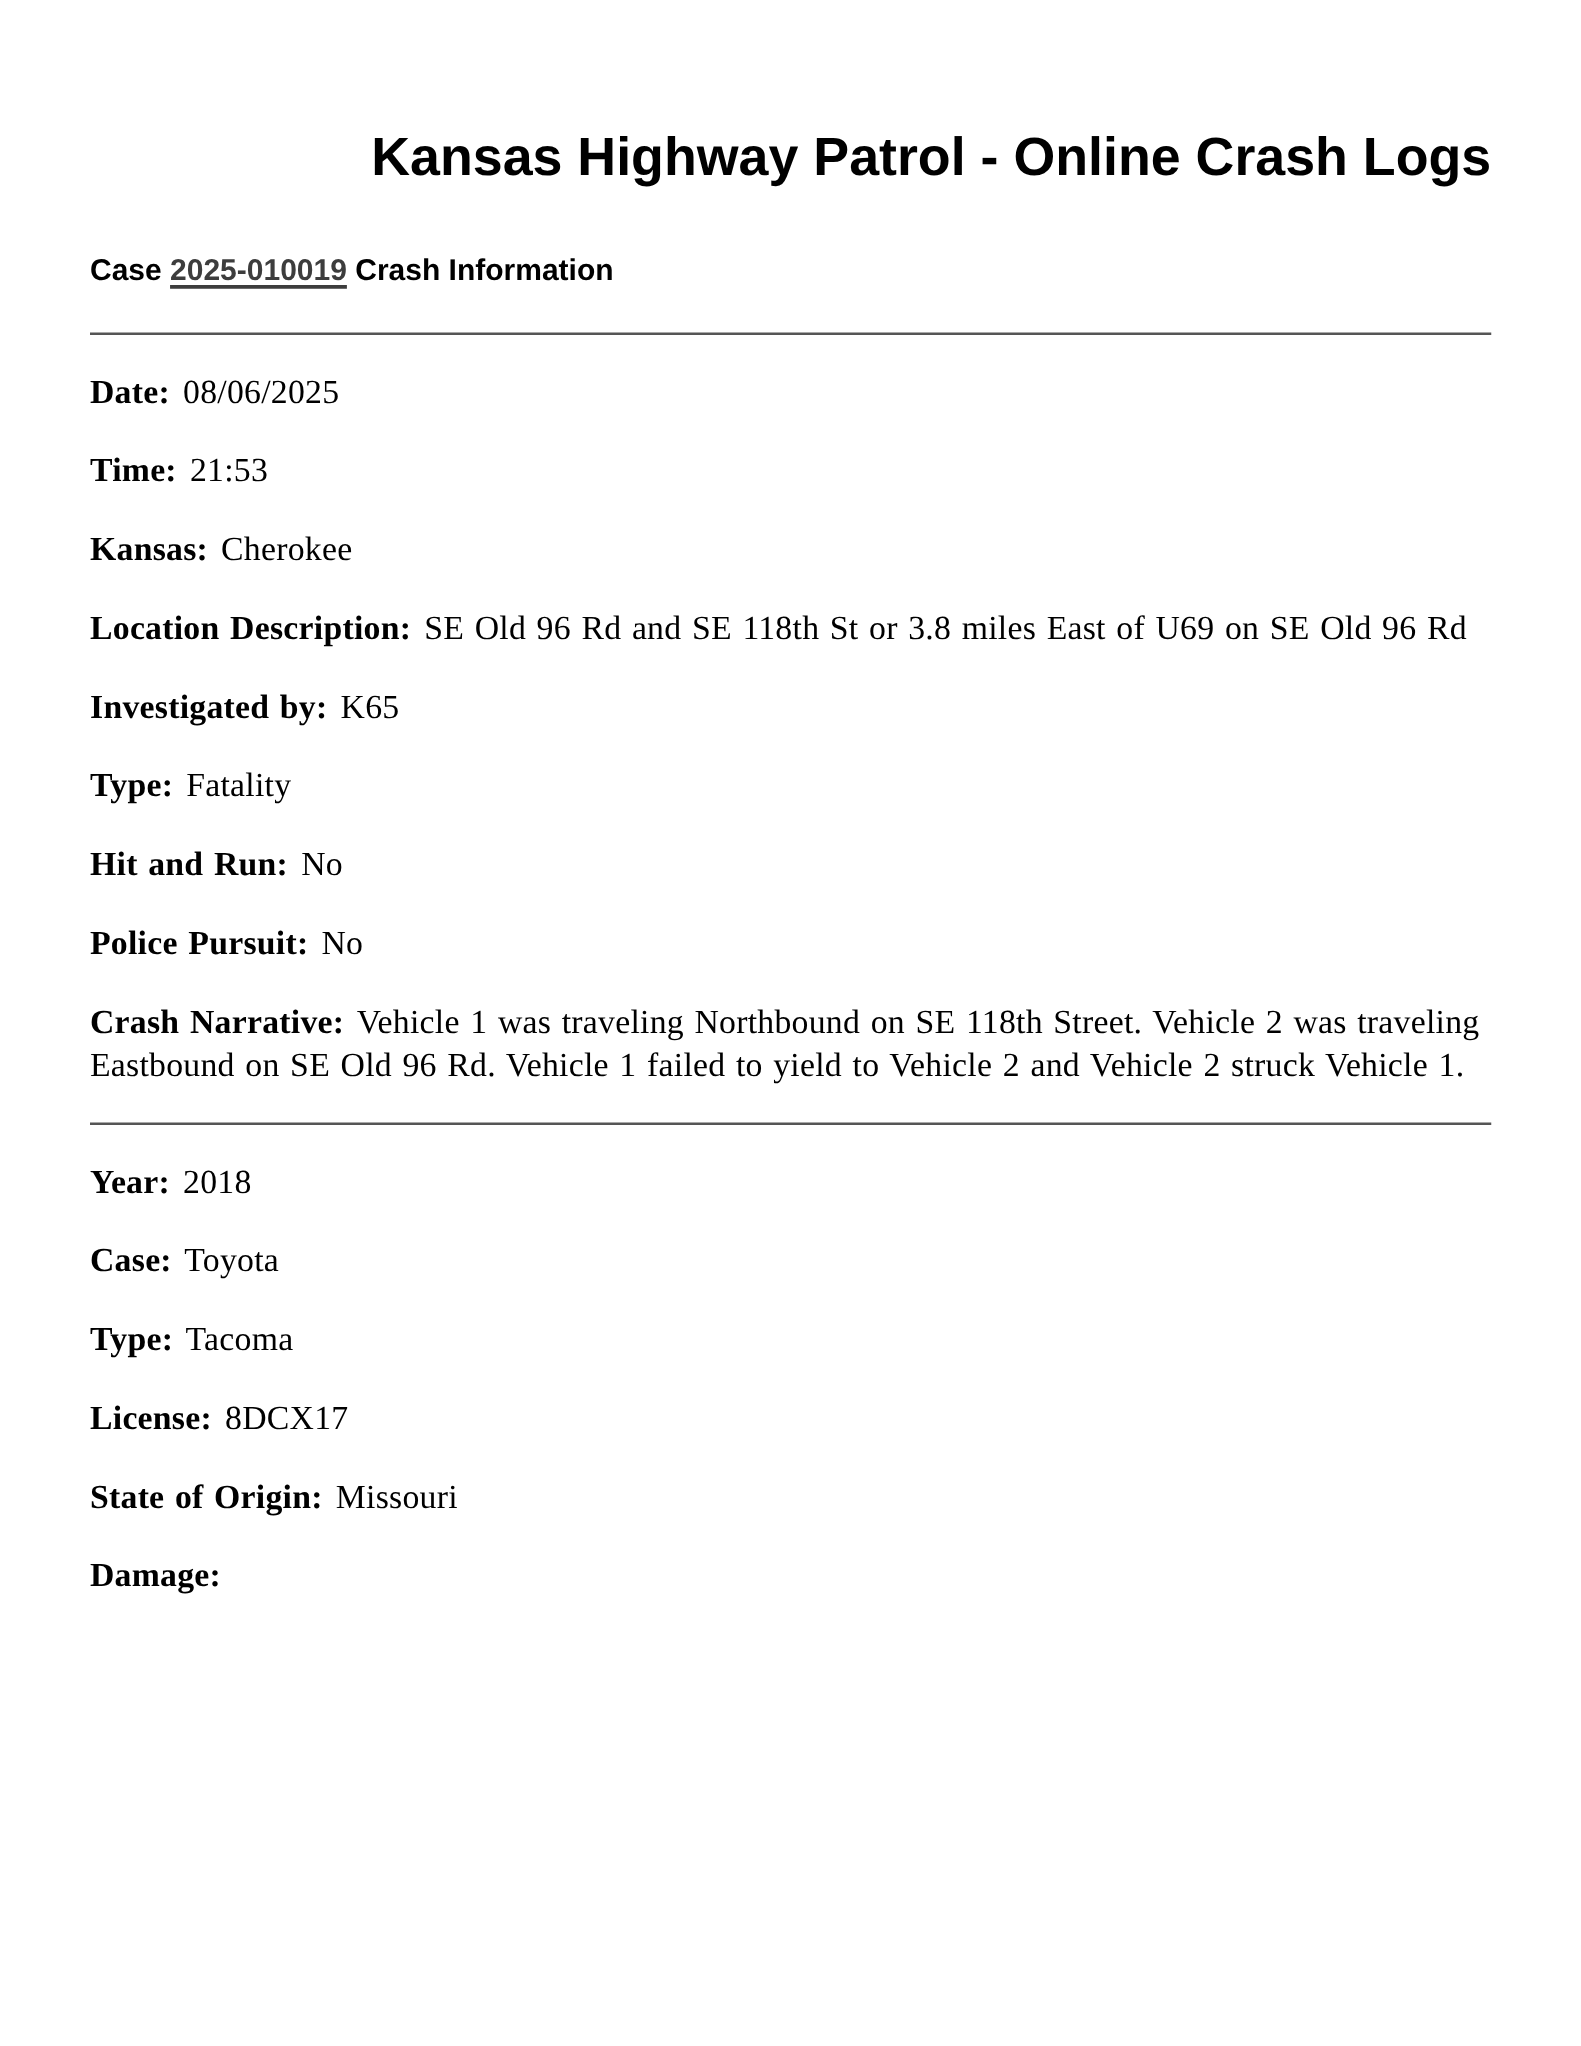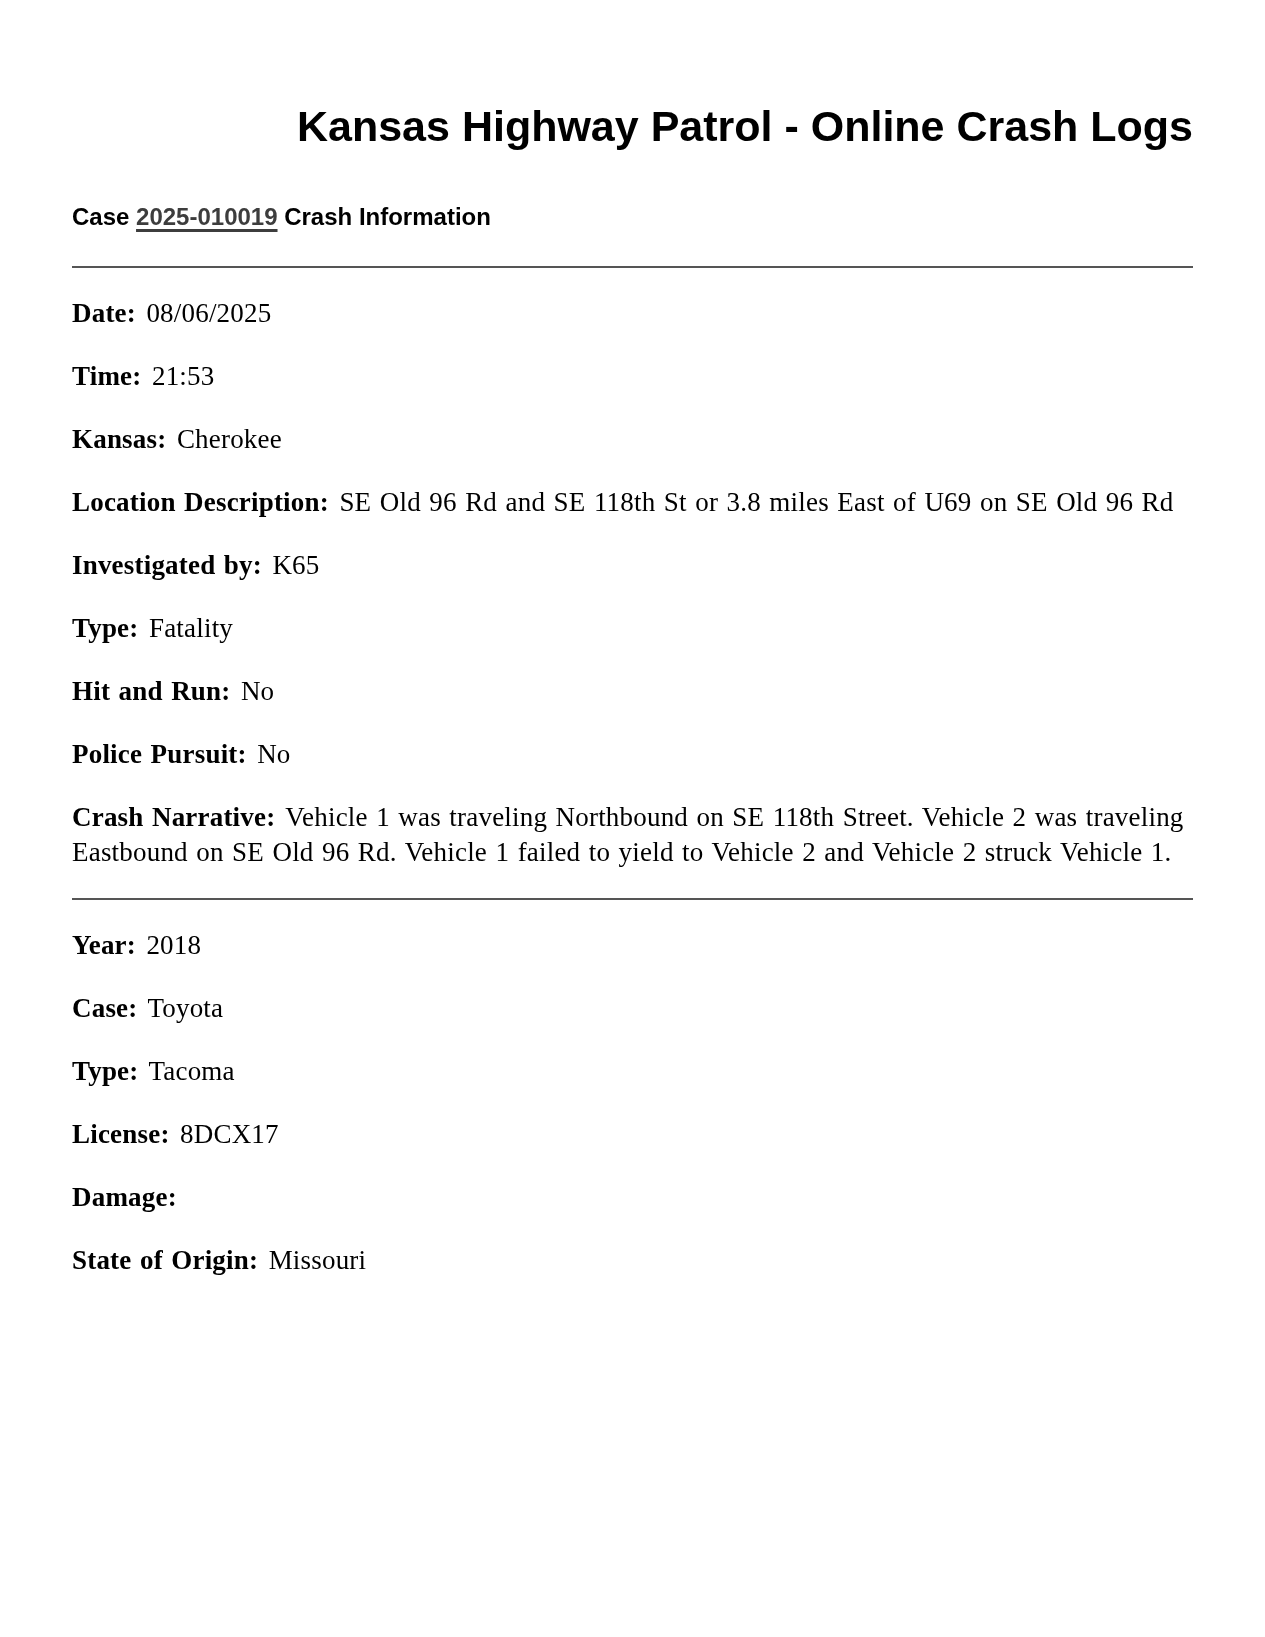--- a/index.html
+++ b/index.html
@@ -113,20 +113,20 @@
 
     <p class="field"><span class="label">Case:</span>
       <span class="value">Toyota</span></p>
 
     <p class="field"><span class="label">Type:</span>
       <span class="value">Tacoma</span></p>
 
     <p class="field"><span class="label">License:</span>
       <span class="value">8DCX17</span></p>
 
+    <p class="field"><span class="label">State of Origin:</span>
+      <span class="value">Missouri</span></p>
+
     <p class="field"><span class="label">Damage:</span>
       <span class="value"></span></p>
-
-    <p class="field"><span class="label">State of Origin:</span>
-      <span class="value">Missouri</span></p>
   </div>
 
 </div>
 
 </body></html>

